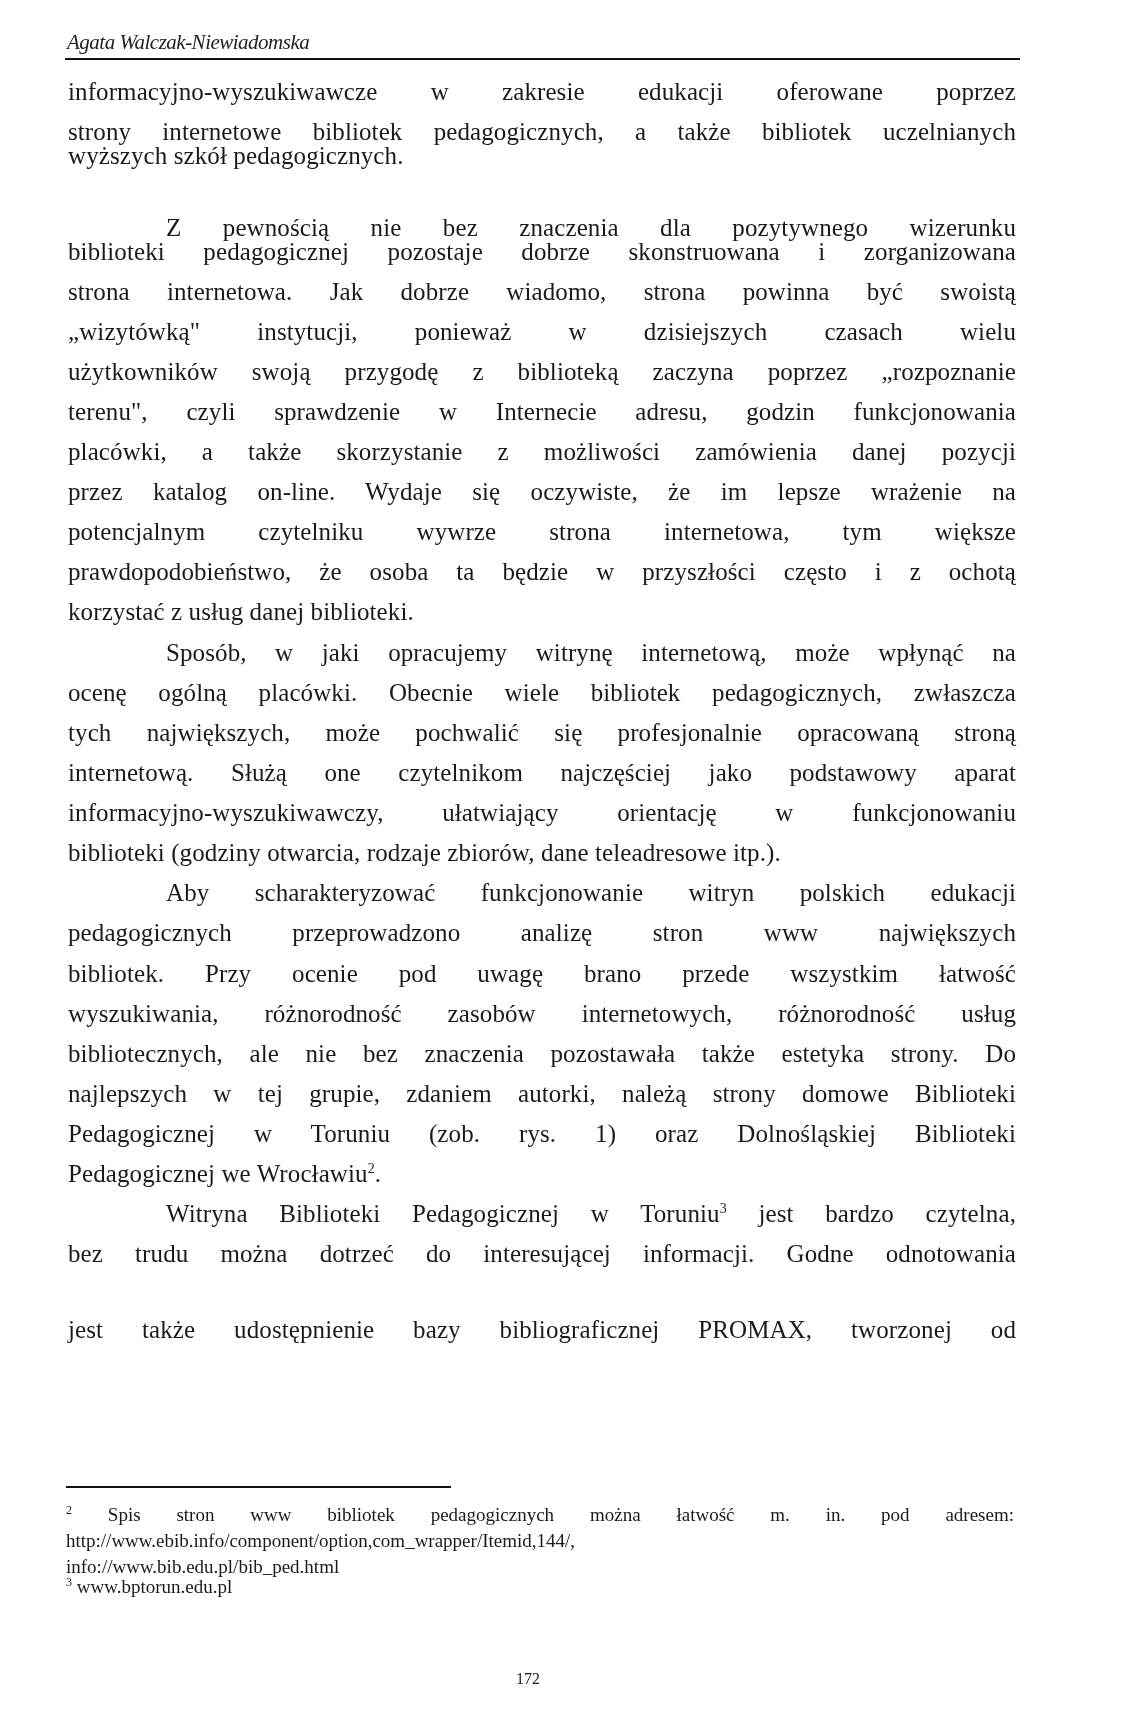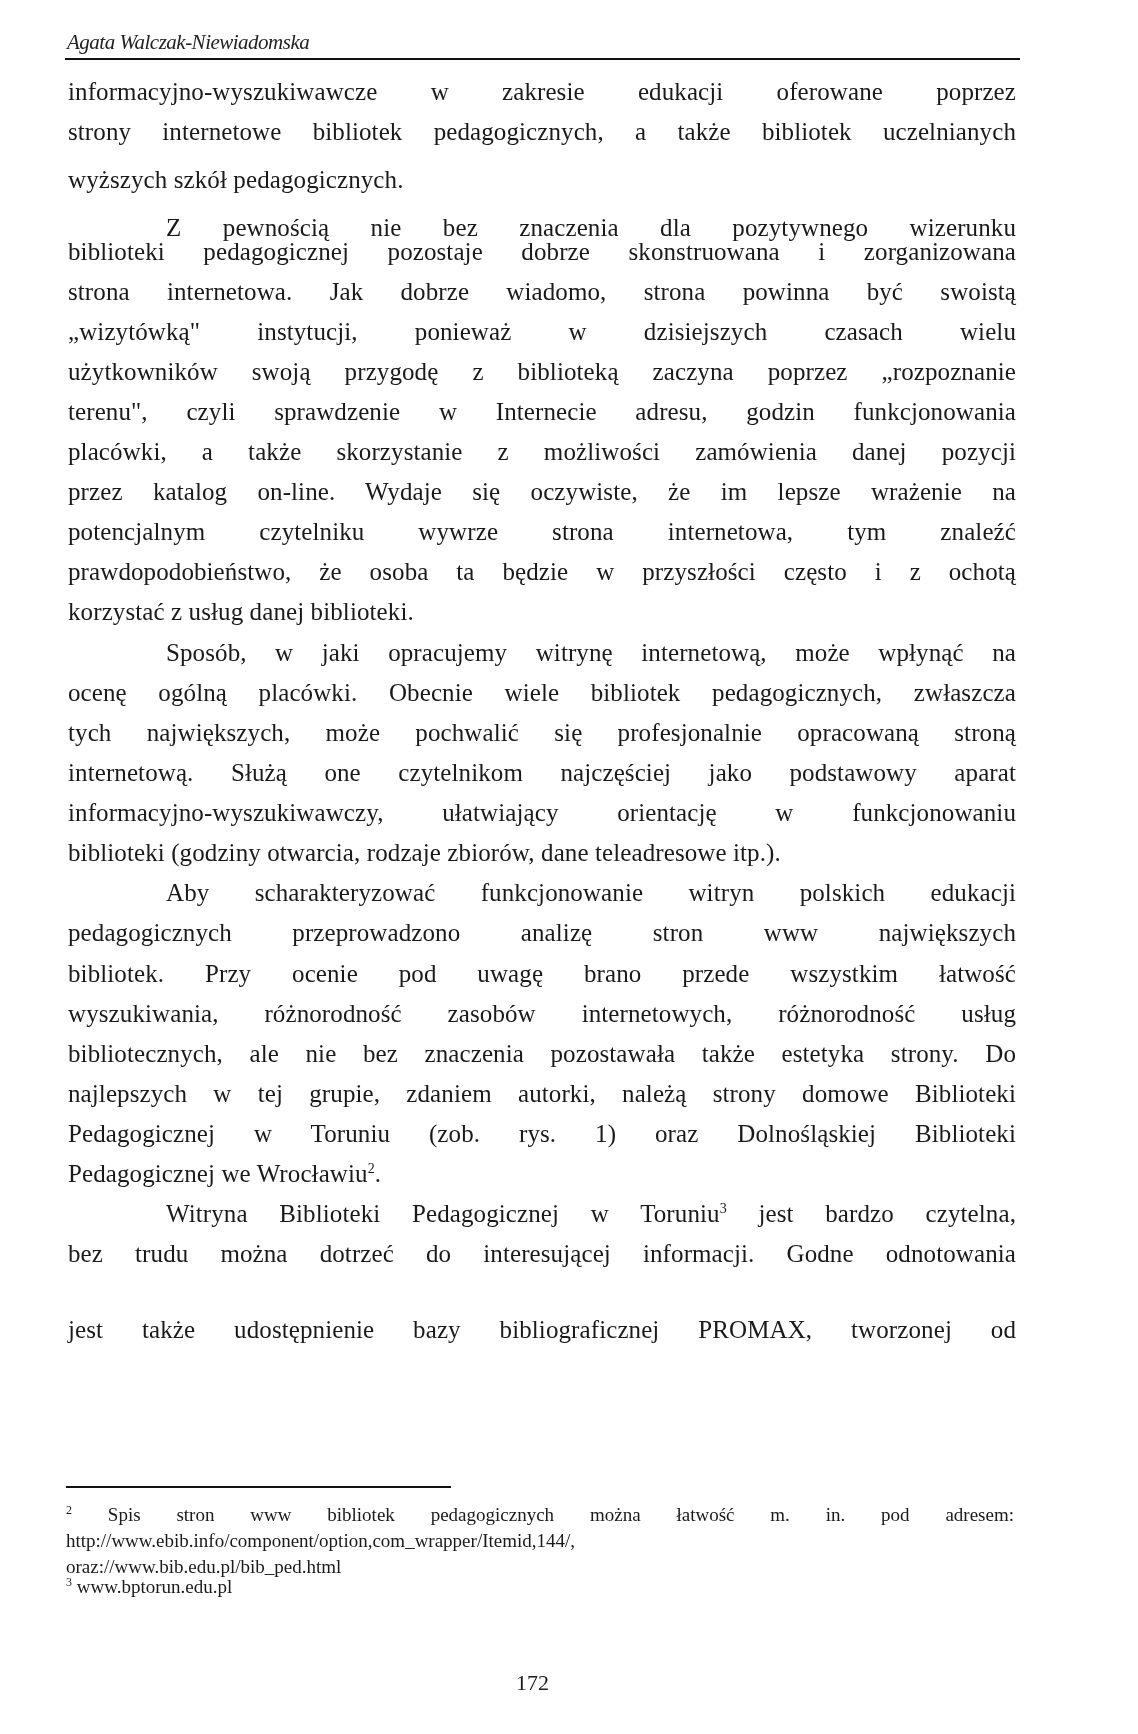--- a/index.html
+++ b/index.html
@@ -15,44 +15,44 @@
           font-family: "Liberation Serif", serif; letter-spacing: 0.1px; }
   .line.last { text-align-last: left; }
   .line.indent { padding-left: 98px; width: 850px; }
   .line sup { font-size: 14px; line-height: 0; vertical-align: super; }
   .fn-rule { position: absolute; left: 66px; top: 1486px; width: 385px; height: 2px; background: #111; }
   .footnotes { position: absolute; left: 66px; top: 1502px; width: 948px; font-family: "Liberation Serif", serif; }
   .fn-line { position: absolute; left: 0; width: 948px; font-size: 19px; line-height: 26px; height: 26px;
              white-space: nowrap; text-align: justify; text-align-last: justify; }
   .fn-line.left { text-align-last: left; font-family: Liberation Serif, serif; }
   .fn-line sup { font-size: 12px; vertical-align: super; line-height: 0; }
-  .page-number { position: absolute; left: 516px; top: 1670px; font-size: 22px; font-family: "Liberation Serif", serif; }
+  .page-number { position: absolute; left: 516px; top: 1670px; font-size: 16px; font-family: "Liberation Serif", serif; }
 </style>
 </head>
 <body>
 
 <div class="page">
 
   <div class="running-head">Agata Walczak-Niewiadomska</div>
   <div class="head-rule"></div>
 
   <div class="body-text">
     <div class="line" style="top:0px">informacyjno-wyszukiwawcze w zakresie edukacji oferowane poprzez</div>
     <div class="line" style="top:40px">strony internetowe bibliotek pedagogicznych, a także bibliotek uczelnianych</div>
-    <div class="line last" style="top:88px">wyższych szkół pedagogicznych.</div>
+    <div class="line last" style="top:64px">wyższych szkół pedagogicznych.</div>
 
     <div class="line indent" style="top:136px">Z pewnością nie bez znaczenia dla pozytywnego wizerunku</div>
     <div class="line" style="top:160px">biblioteki pedagogicznej pozostaje dobrze skonstruowana i zorganizowana</div>
     <div class="line" style="top:200px">strona internetowa. Jak dobrze wiadomo, strona powinna być swoistą</div>
     <div class="line" style="top:240px">„wizytówką" instytucji, ponieważ w dzisiejszych czasach wielu</div>
     <div class="line" style="top:280px">użytkowników swoją przygodę z biblioteką zaczyna poprzez „rozpoznanie</div>
     <div class="line" style="top:320px">terenu", czyli sprawdzenie w Internecie adresu, godzin funkcjonowania</div>
     <div class="line" style="top:360px">placówki, a także skorzystanie z możliwości zamówienia danej pozycji</div>
     <div class="line" style="top:400px">przez katalog on-line. Wydaje się oczywiste, że im lepsze wrażenie na</div>
-    <div class="line" style="top:440px">potencjalnym czytelniku wywrze strona internetowa, tym znaleźć</div>
+    <div class="line" style="top:440px">potencjalnym czytelniku wywrze strona internetowa, tym większe</div>
     <div class="line" style="top:480px">prawdopodobieństwo, że osoba ta będzie w przyszłości często i z ochotą</div>
     <div class="line last" style="top:520px">korzystać z usług danej biblioteki.</div>
 
     <div class="line indent" style="top:561px">Sposób, w jaki opracujemy witrynę internetową, może wpłynąć na</div>
     <div class="line" style="top:601px">ocenę ogólną placówki. Obecnie wiele bibliotek pedagogicznych, zwłaszcza</div>
     <div class="line" style="top:641px">tych największych, może pochwalić się profesjonalnie opracowaną stroną</div>
     <div class="line" style="top:681px">internetową. Służą one czytelnikom najczęściej jako podstawowy aparat</div>
     <div class="line" style="top:721px">informacyjno-wyszukiwawczy, ułatwiający orientację w funkcjonowaniu</div>
     <div class="line last" style="top:761px">biblioteki (godziny otwarcia, rodzaje zbiorów, dane teleadresowe itp.).</div>
 
@@ -68,18 +68,18 @@
     <div class="line indent" style="top:1122px"><span>Witryna Biblioteki Pedagogicznej w Toruniu</span><sup>3</sup><span> jest bardzo czytelna,</span></div>
     <div class="line" style="top:1162px">bez trudu można dotrzeć do interesującej informacji. Godne odnotowania</div>
     <div class="line" style="top:1238px">jest także udostępnienie bazy bibliograficznej PROMAX, tworzonej od</div>
   </div>
 
   <div class="fn-rule"></div>
 
   <div class="footnotes">
     <div class="fn-line" style="top:0px"><sup>2</sup> <span>Spis stron www bibliotek pedagogicznych można łatwość m. in. pod adresem:</span></div>
     <div class="fn-line left" style="top:26px">http://www.ebib.info/component/option,com_wrapper/Itemid,144/,</div>
-    <div class="fn-line left" style="top:52px">oraz://www.bib.edu.pl/bib_ped.html</div>
+    <div class="fn-line left" style="top:52px">info://www.bib.edu.pl/bib_ped.html</div>
     <div class="fn-line left" style="top:72px"><sup>3</sup> <span>www.bptorun.edu.pl</span></div>
   </div>
 
   <div class="page-number">172</div>
 </div>
 
 </body></html>

